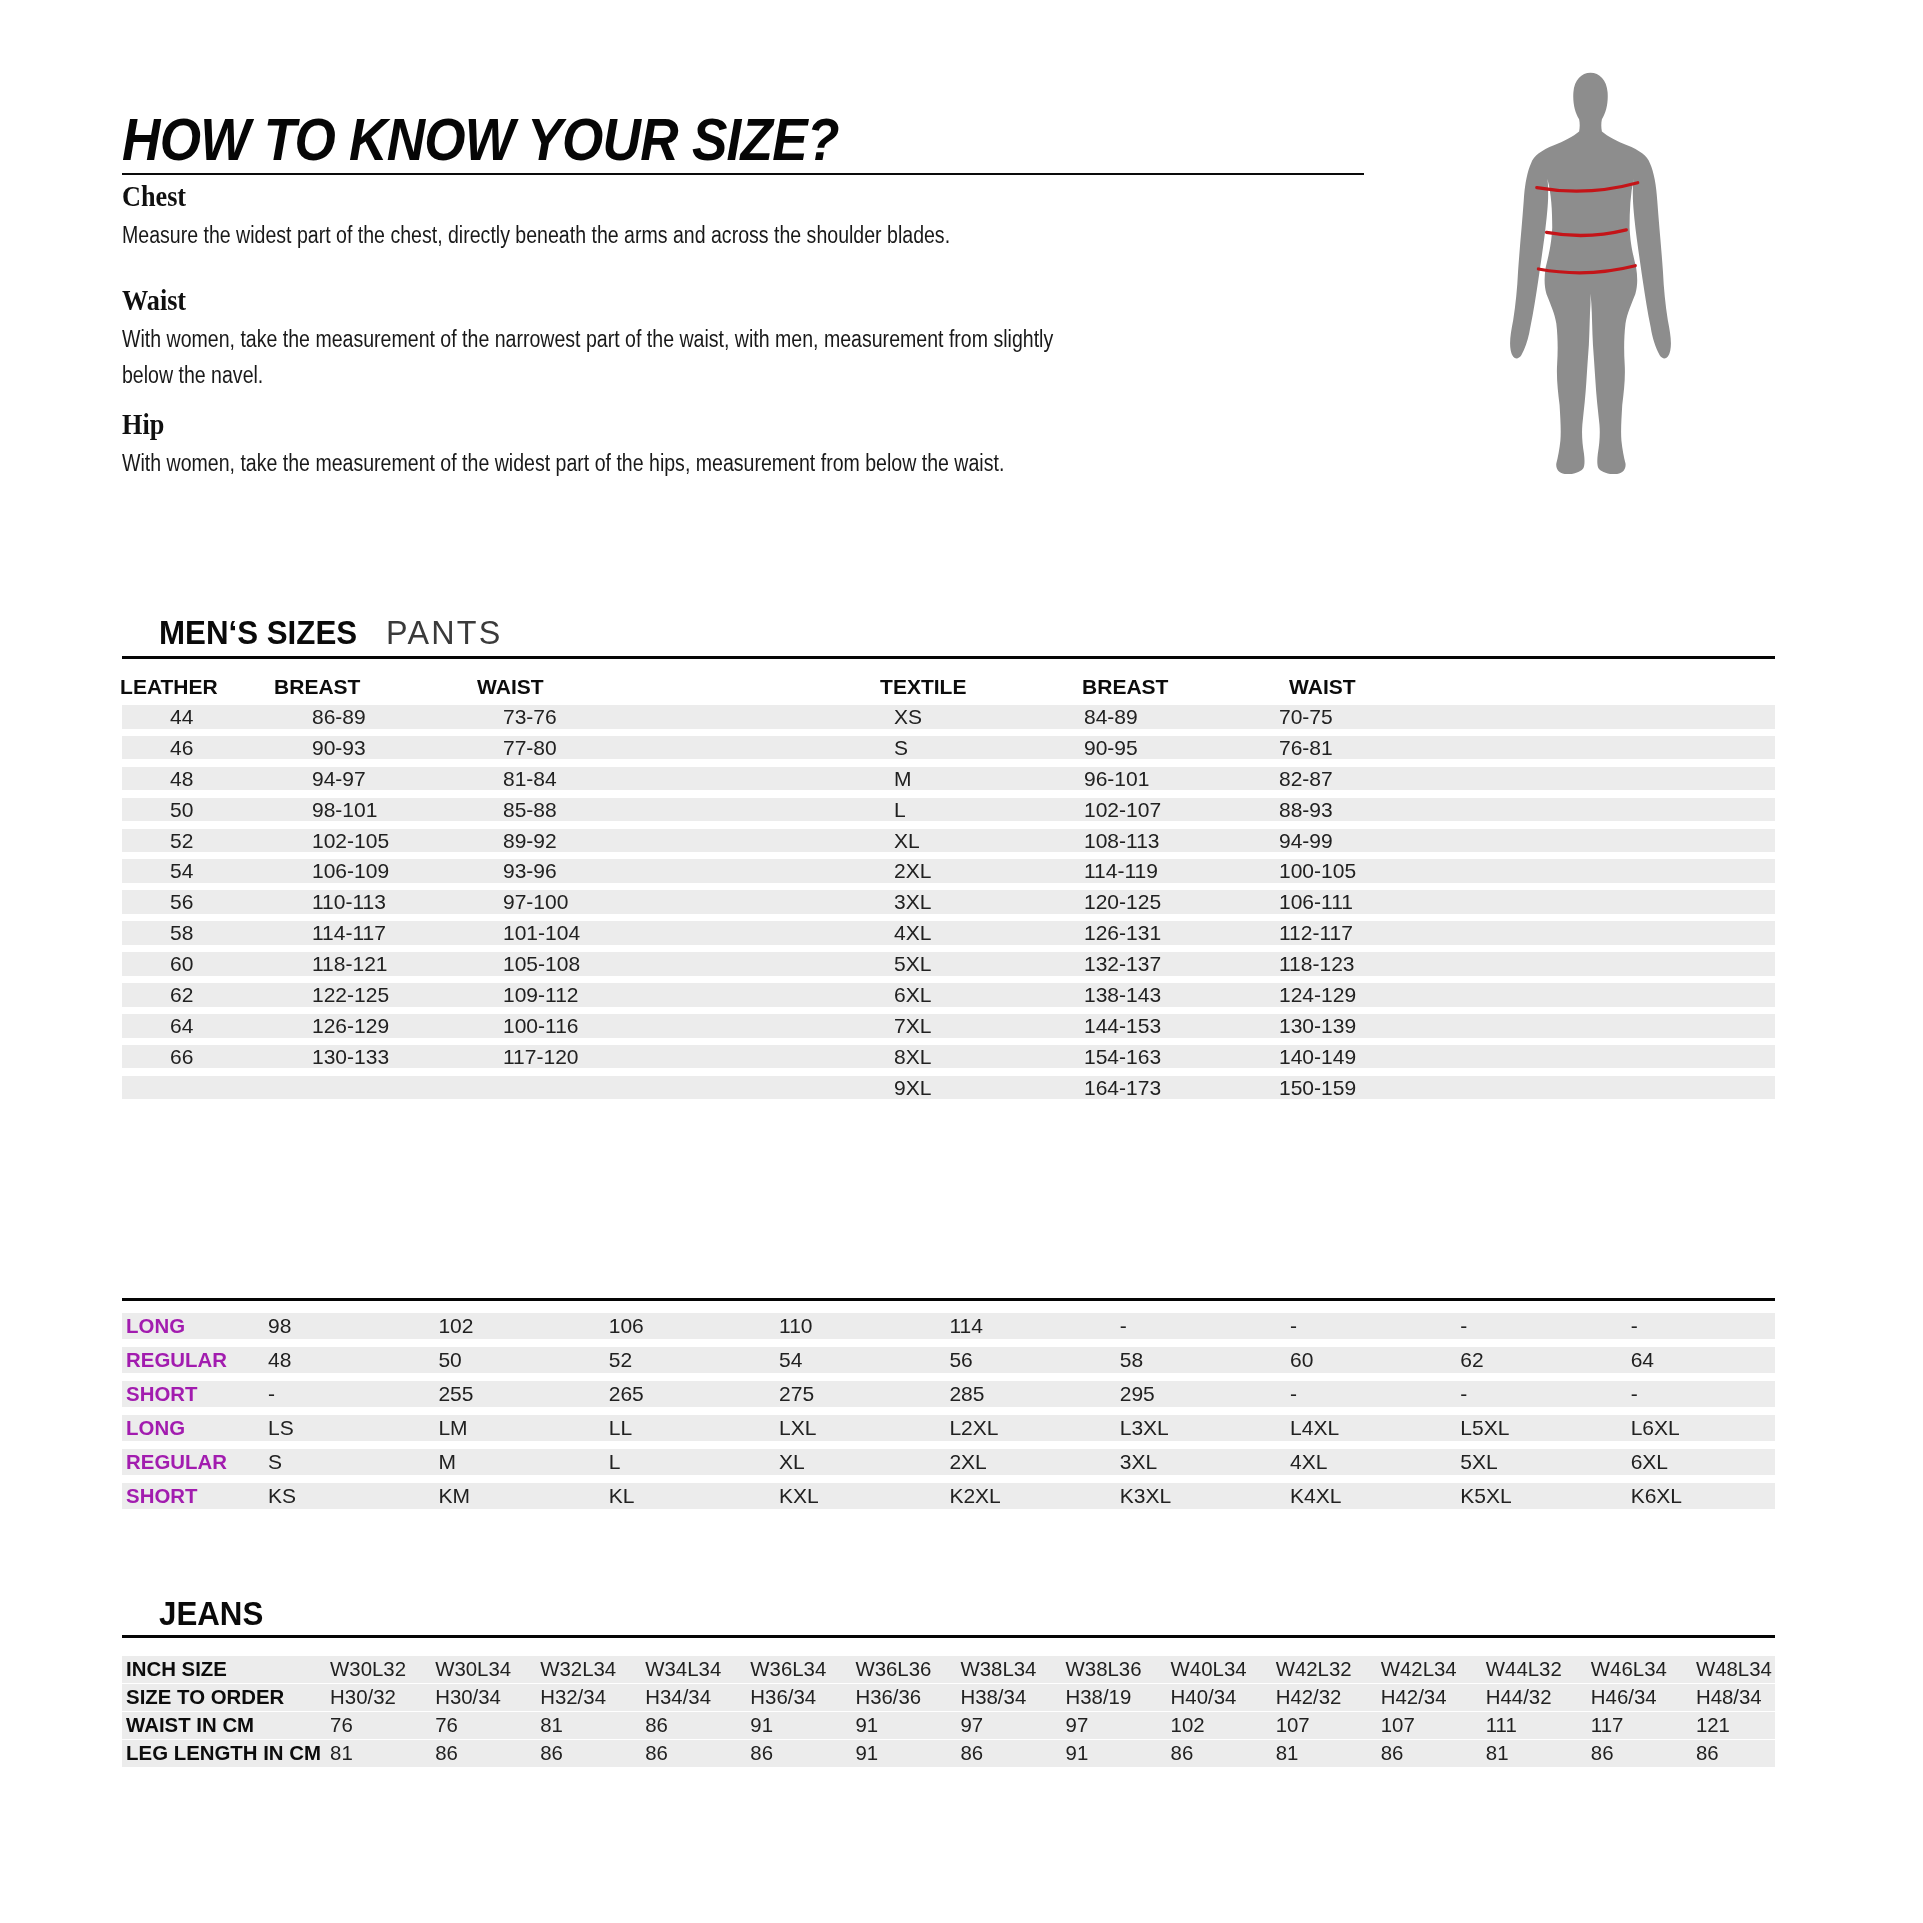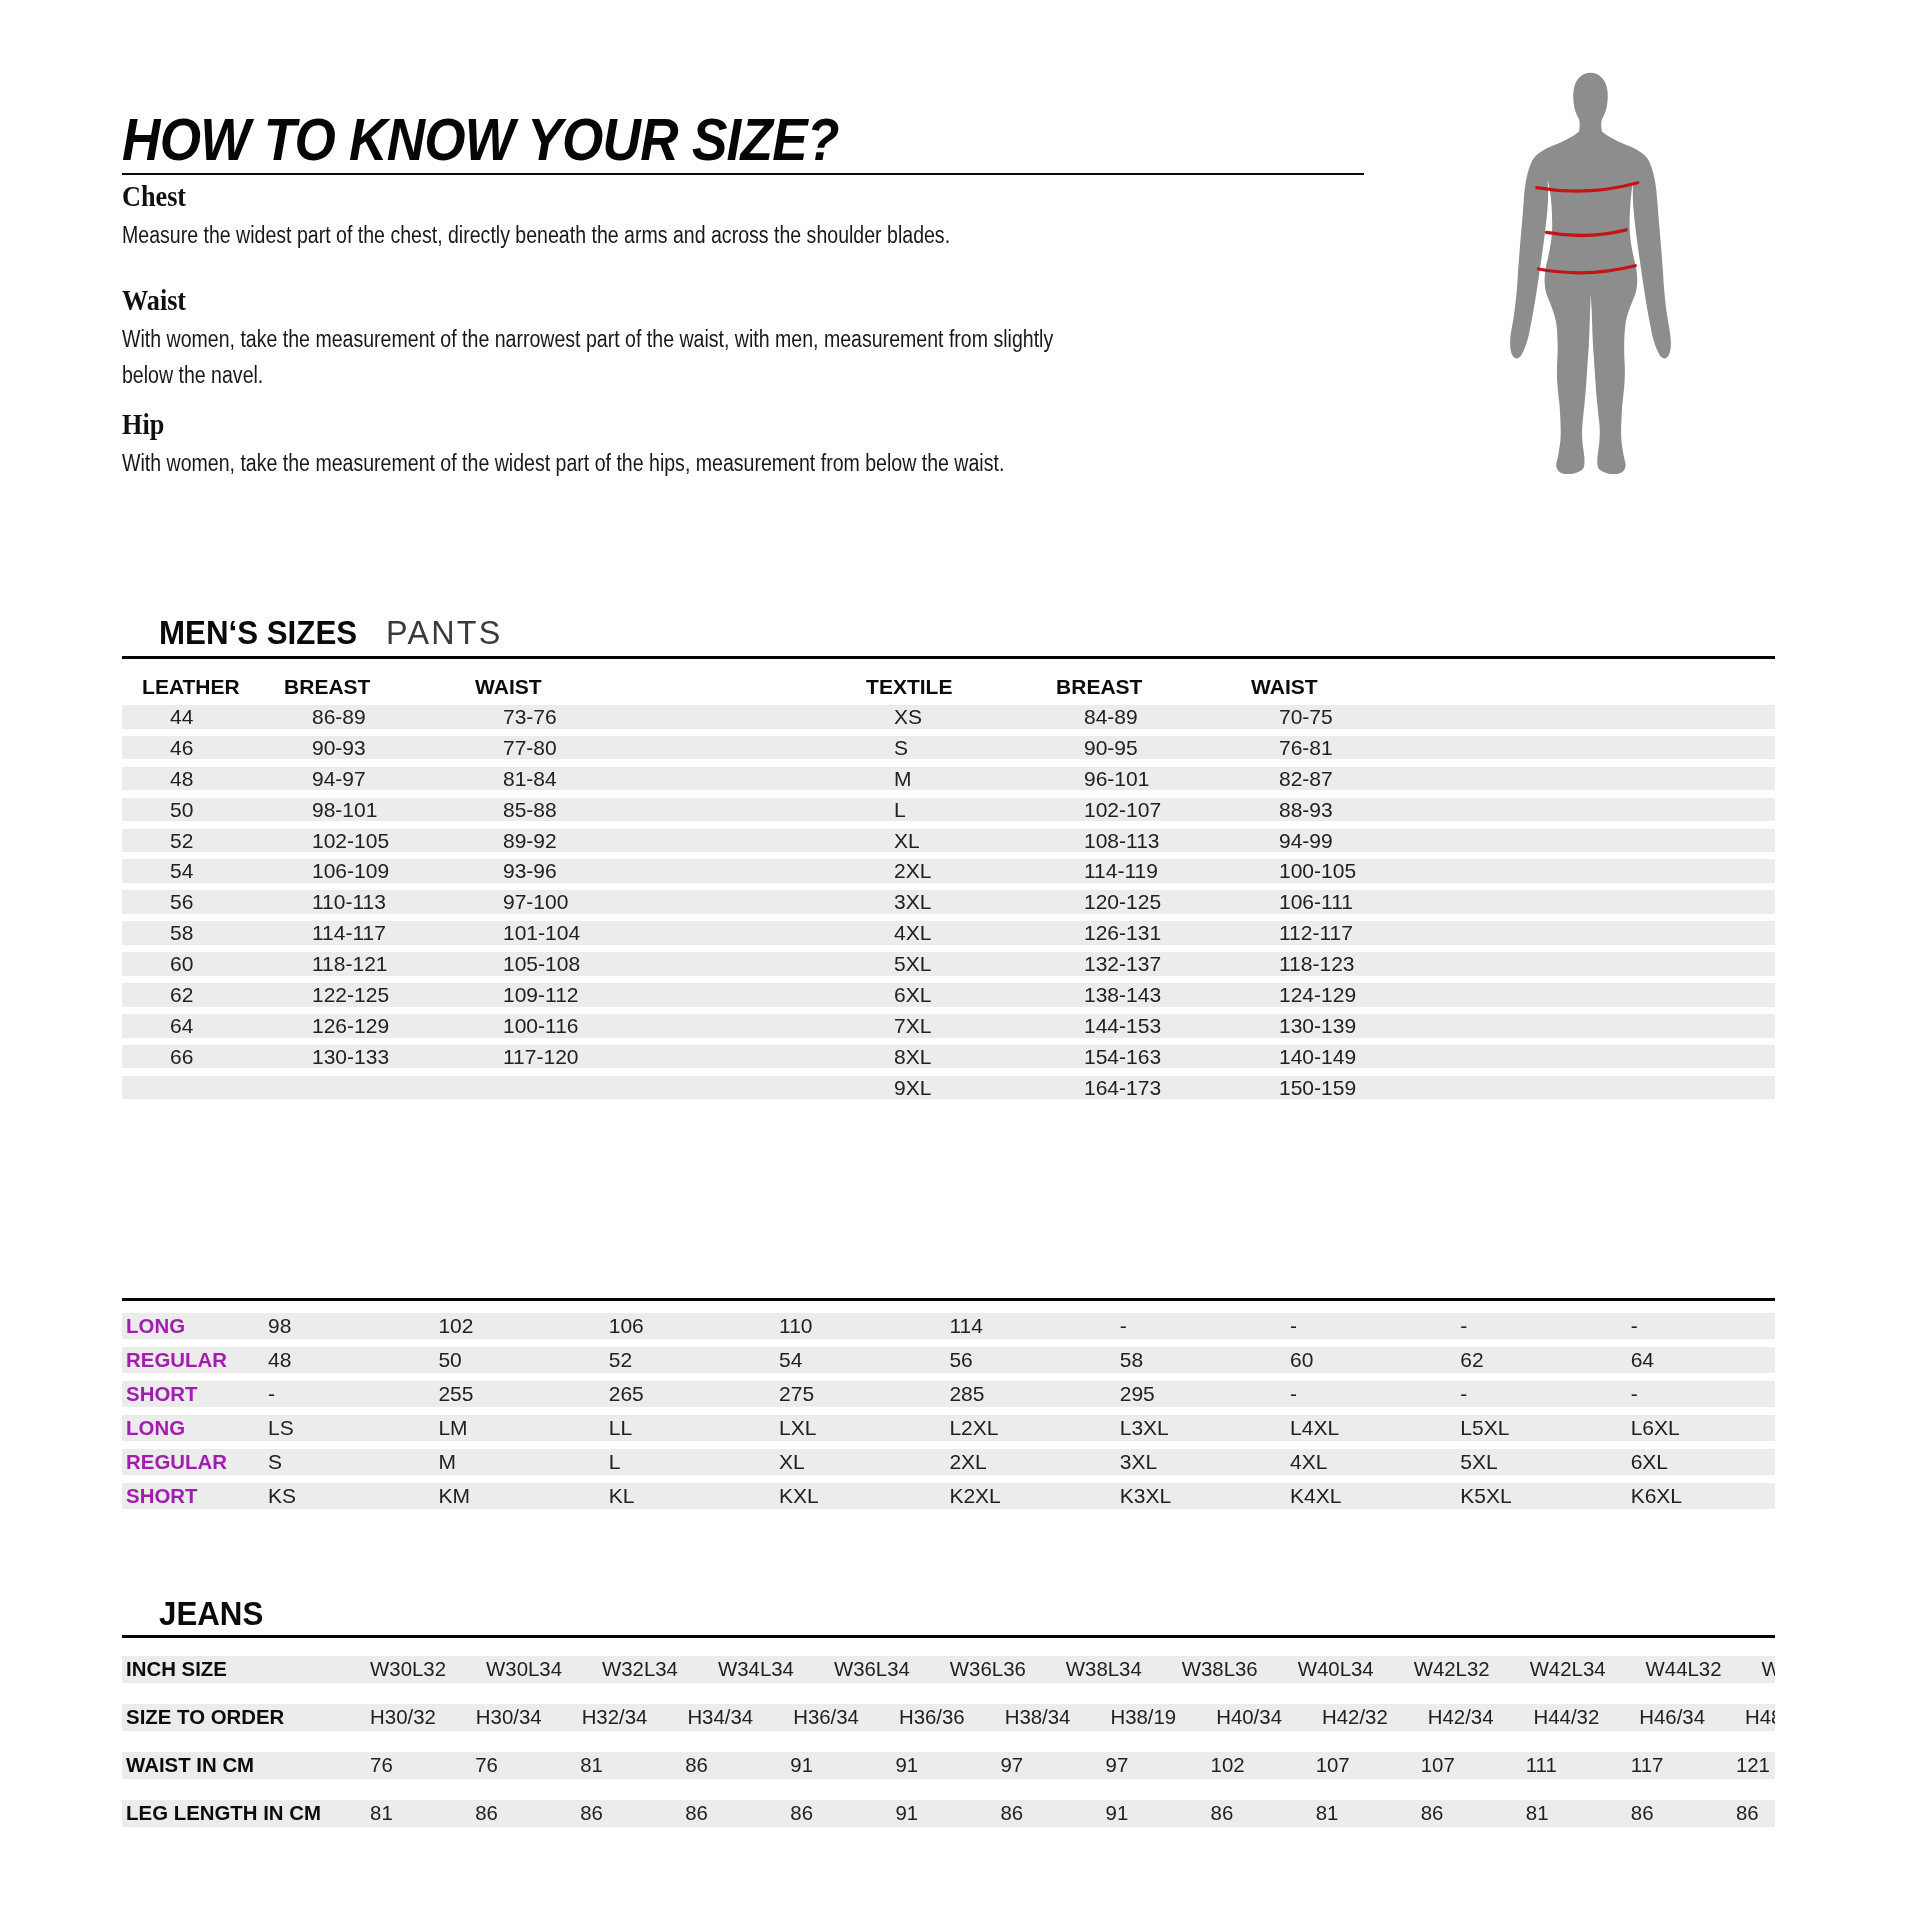--- a/index.html
+++ b/index.html
@@ -29,32 +29,32 @@
   .sec-rule{position:absolute;left:122px;width:1679px;height:3.3px;background:#050505;}
 
   
   .tbl{position:absolute;left:122px;width:1679px;}
   .trow{background:#ececec;display:grid;align-items:center;}
   .trow span{white-space:nowrap;overflow:visible;}
 
   
   .mens-grid{grid-template-columns:142px 191px 391px 190px 195px 1fr;padding-left:4.1px;}
   .mens-header{display:grid;grid-template-columns:142px 191px 391px 190px 195px 1fr;padding-left:4.1px;
-               position:absolute;left:138px;top:673px;width:1679px;height:28px;line-height:28px;}
+               position:absolute;left:116px;top:673px;width:1679px;height:28px;line-height:28px;gap:12px;}
   .mens-header span{font-size:21px;font-weight:700;color:#0c0c0c;}
   .mens-rows .trow{height:23.6px;line-height:23.6px;margin-bottom:7.3px;font-size:21px;color:#212121;padding-left:48px;}
 
   
   .sl-grid{grid-template-columns:142px repeat(9,1fr);padding-left:4.1px;}
   .sl-rows .trow{height:26px;line-height:26px;margin-bottom:8.1px;font-size:21px;color:#212121;}
   .sl-rows .trow .rlabel{font-weight:700;color:#a21caf;font-size:20.4px;}
 
   
   .jeans-grid{grid-template-columns:204px repeat(14,1fr);padding-left:4.1px;}
-  .jeans-rows .trow{height:27px;line-height:27px;margin-bottom:21px;font-size:20.4px;color:#212121;gap:40px;}
+  .jeans-rows .trow{height:27px;line-height:27px;margin-bottom:1px;font-size:20.4px;color:#212121;}
   .jeans-rows .trow .rlabel{font-weight:700;color:#0c0c0c;text-align:left;}
   .jeans-rows .trow .val{text-align:left;}
 </style>
 </head>
 <body>
 
 <div id="page">
 
   <div class="doc-title">HOW TO KNOW YOUR SIZE?</div>
   <div class="title-rule"></div>

